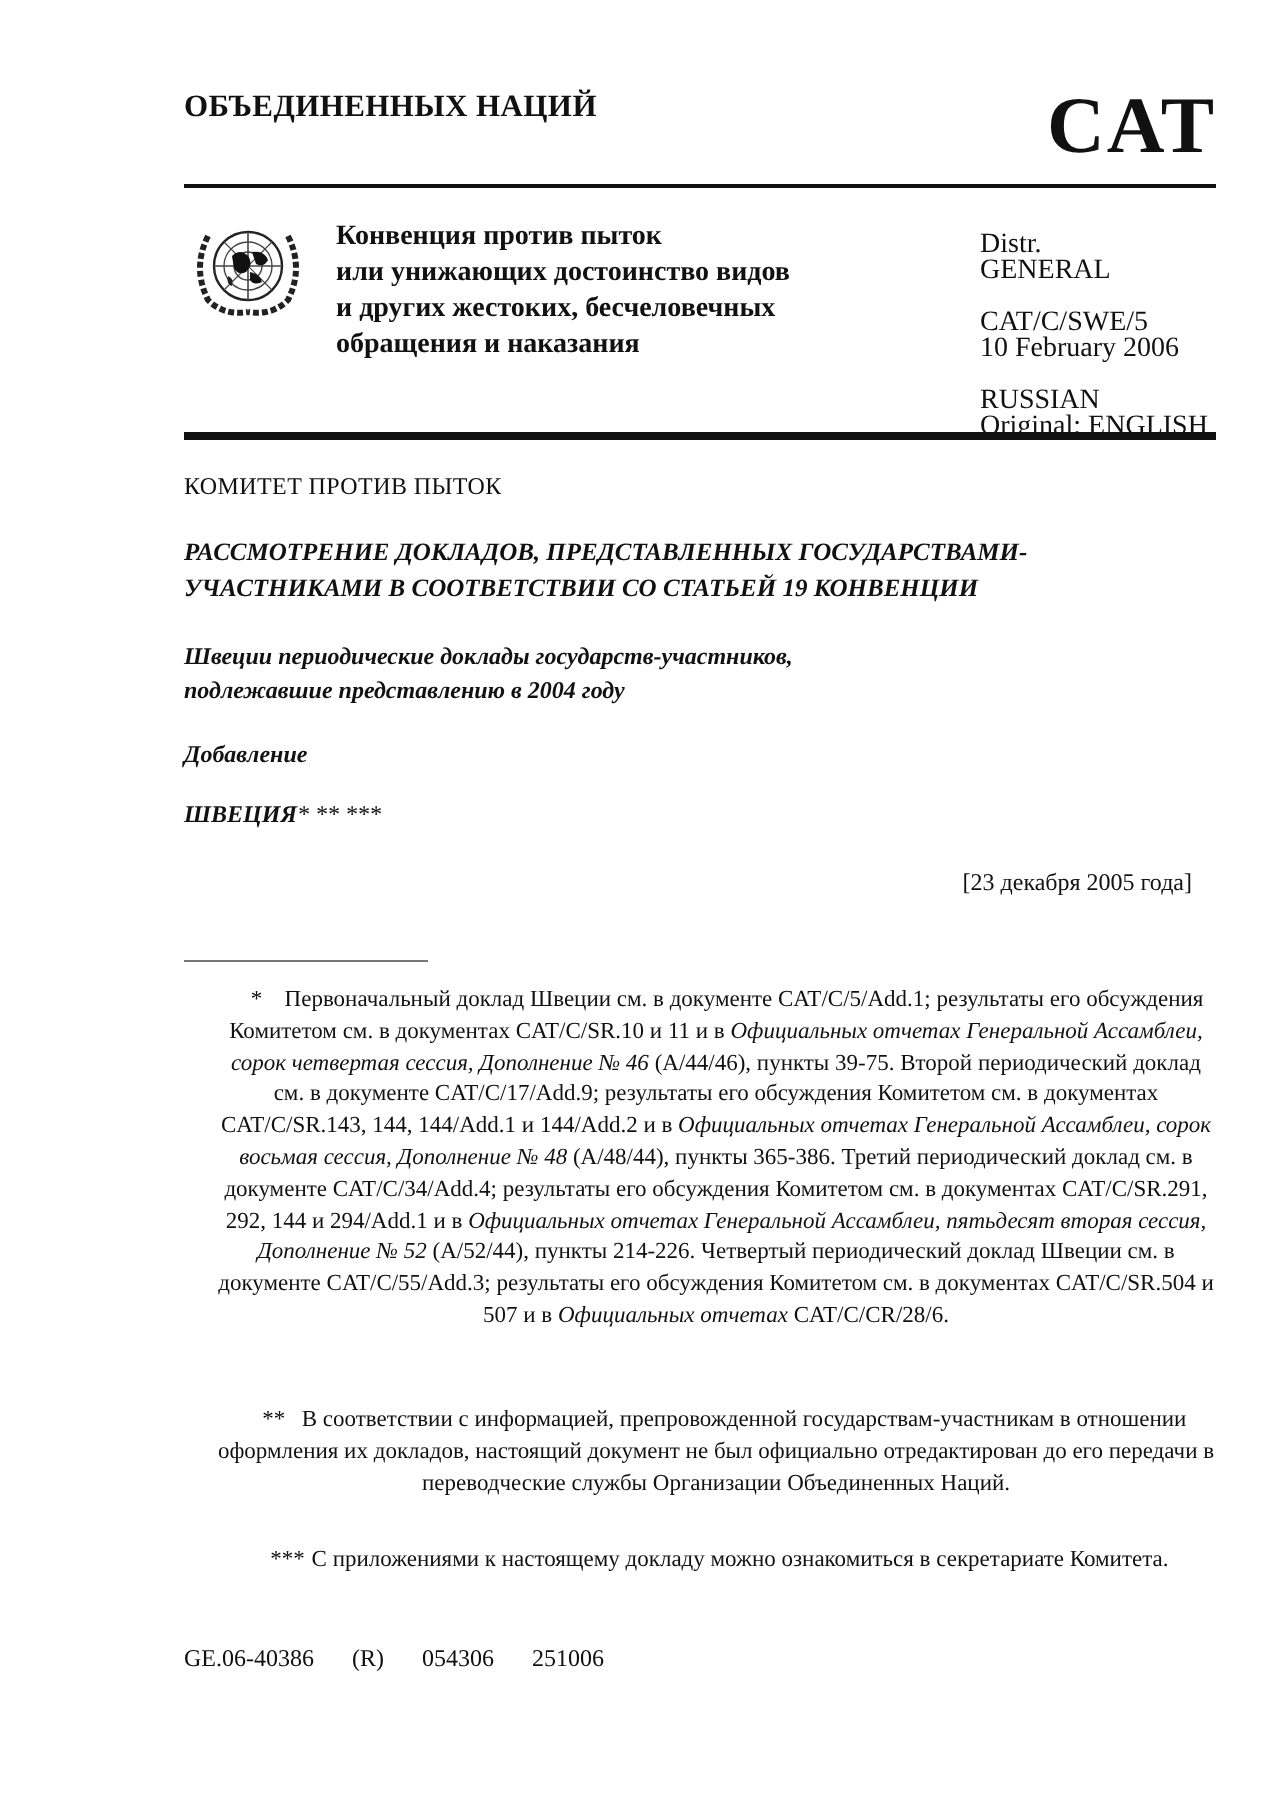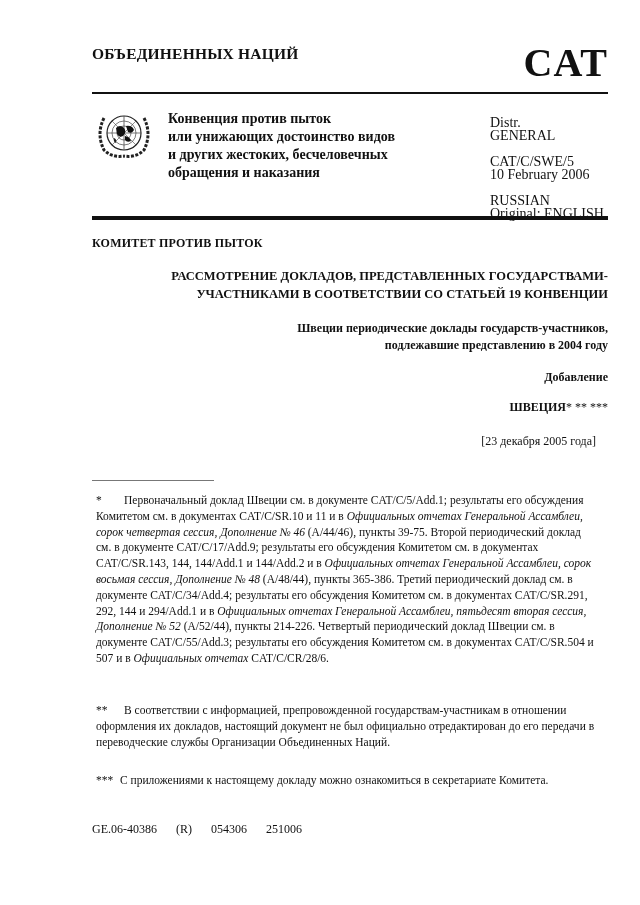--- a/index.html
+++ b/index.html
@@ -61,28 +61,29 @@
       left: 458px; top: 116px;
       font-size: 14px;
       line-height: 13px;
       margin-left: 32px;
     }
     .distr-block .gap { height: 13px; }
 
     
     .committee {
       left: 92px; top: 236px;
-      font-weight: bold;
+      font-weight: normal;
       font-size: 12px;
       letter-spacing: 0.2px;
     }
     .center-block {
       left: 92px; width: 516px;
-      text-align: right;
-      font-weight: bold;
+      text-align: left;
+      font-weight: bold;
+      font-style: italic;
     }
     .main-title {
       top: 267px;
       font-size: 12.5px;
       line-height: 18px;
     }
     .subtitle {
       top: 320px;
       font-size: 12px;
       line-height: 17px;
@@ -101,23 +102,24 @@
       font-size: 12px;
     }
 
     
     .fn-rule {
       left: 92px; top: 480px;
       width: 122px; height: 1px;
       background: #777;
     }
     .footnotes {
-      left: 96px; width: 500px;
+      left: 108px; width: 500px;
       font-size: 11.5px;
       line-height: 15.8px;
+      text-align: center;
     }
     .fn1 { top: 493px; }
     .fn2 { top: 703px; }
     .fn3 { top: 773px; }
     .fn-marker {
       display: inline-block;
       width: 28px;
     }
     .fn-marker.m3 { width: 24px; }
     .footnotes p { margin: 0; }

